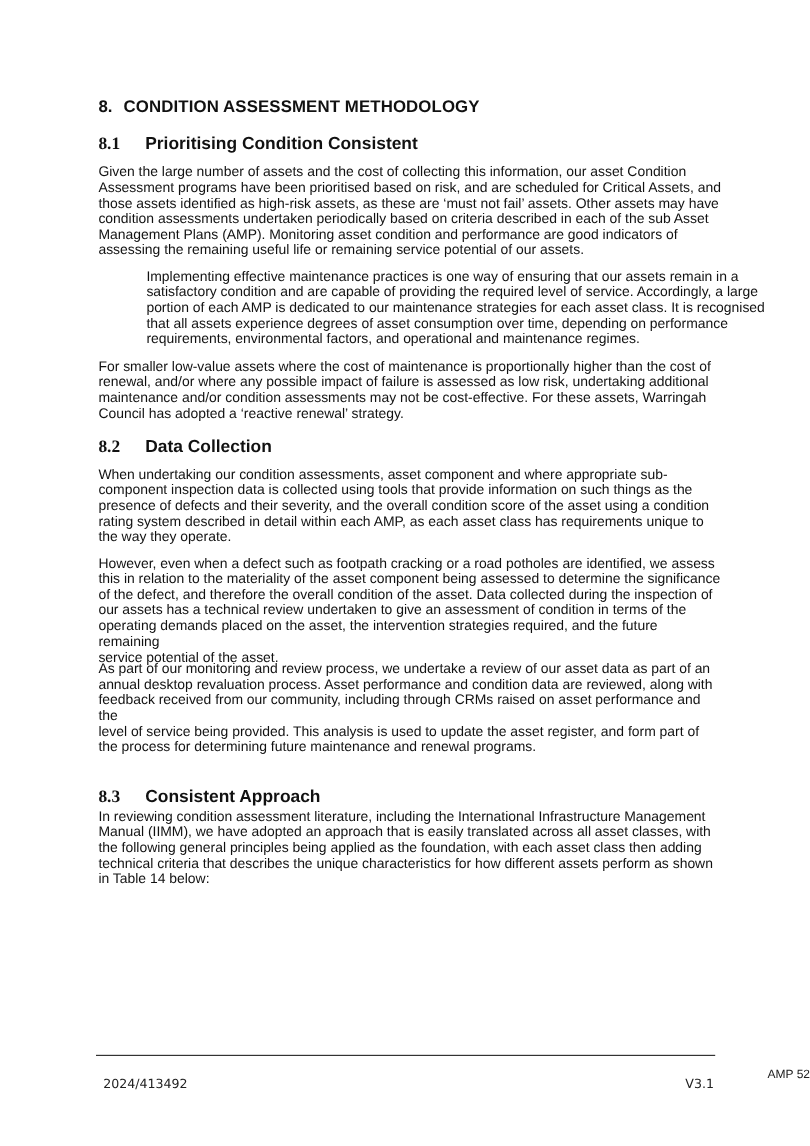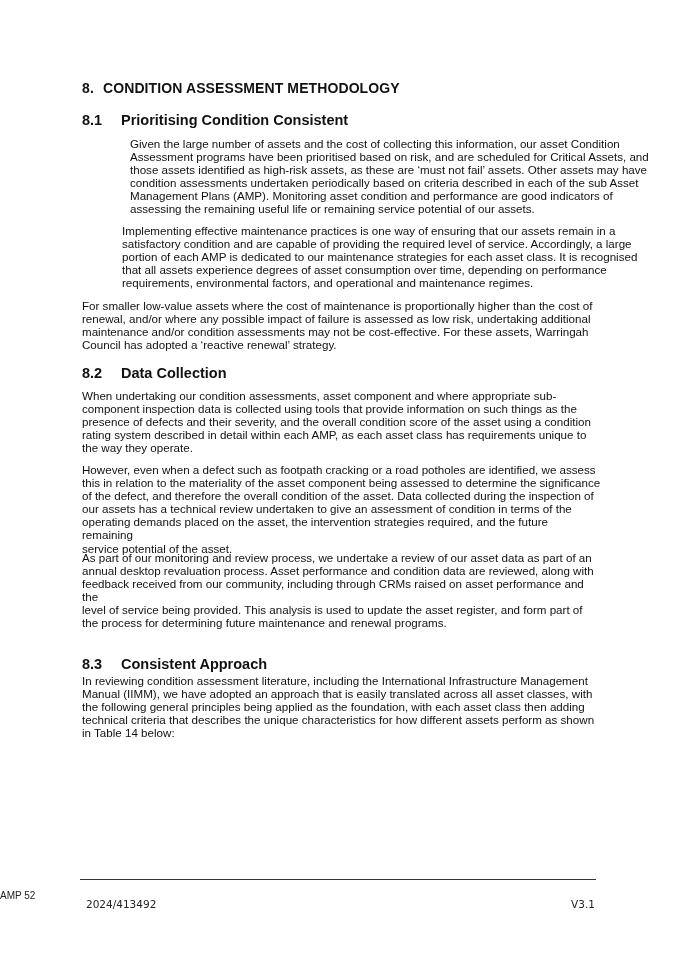--- a/index.html
+++ b/index.html
@@ -31,21 +31,21 @@
       white-space: nowrap;
     }
     .h1 .num { display: inline-block; width: 21px; }
     .h2 {
       position: absolute;
       left: 0;
       font-size: 14.5px;
       font-weight: bold;
       white-space: nowrap;
     }
-    .h2 .num { display: inline-block; width: 39px; }
+    .h2 .num { display: inline-block; width: 39px; font-family: Liberation Serif, serif; }
     .para {
       position: absolute;
       left: 0;
       width: 520px;
       font-size: 11.6px;
       line-height: 13.1px;
       white-space: pre-line;
     }
     .footer-rule {
       position: absolute;
@@ -62,21 +62,21 @@
       font-family: "DejaVu Sans", sans-serif;
       font-size: 10.5px;
       color: #222222;
       margin-left: 20px;
     }
     .footer-center {
       position: absolute;
       left: 0;
       width: 675px;
       top: 890px;
-      text-align: left;
+      text-align: right;
       font-size: 10px;
       color: #222222;
     }
     .footer-ver {
       position: absolute;
       right: 80px;
       top: 898px;
       font-family: "DejaVu Sans", sans-serif;
       font-size: 10.5px;
       color: #222222;
@@ -87,21 +87,21 @@
 
 <div class="page">
 
   <div class="h1">
     <span class="num">8.</span><span>CONDITION ASSESSMENT METHODOLOGY</span>
   </div>
 
   <div class="h2" style="top:112px;">
     <span class="num">8.1</span><span>Prioritising Condition Consistent</span>
   </div>
-  <div class="para" style="top:137px;margin-left:48px;">Given the large number of assets and the cost of collecting this information, our asset Condition
+  <div class="para" style="top:137px;">Given the large number of assets and the cost of collecting this information, our asset Condition
 Assessment programs have been prioritised based on risk, and are scheduled for Critical Assets, and
 those assets identified as high-risk assets, as these are ‘must not fail’ assets. Other assets may have
 condition assessments undertaken periodically based on criteria described in each of the sub Asset
 Management Plans (AMP). Monitoring asset condition and performance are good indicators of
 assessing the remaining useful life or remaining service potential of our assets.</div>
   <div class="para" style="top:224px;margin-left:40px;">Implementing effective maintenance practices is one way of ensuring that our assets remain in a
 satisfactory condition and are capable of providing the required level of service. Accordingly, a large
 portion of each AMP is dedicated to our maintenance strategies for each asset class. It is recognised
 that all assets experience degrees of asset consumption over time, depending on performance
 requirements, environmental factors, and operational and maintenance regimes.</div>

